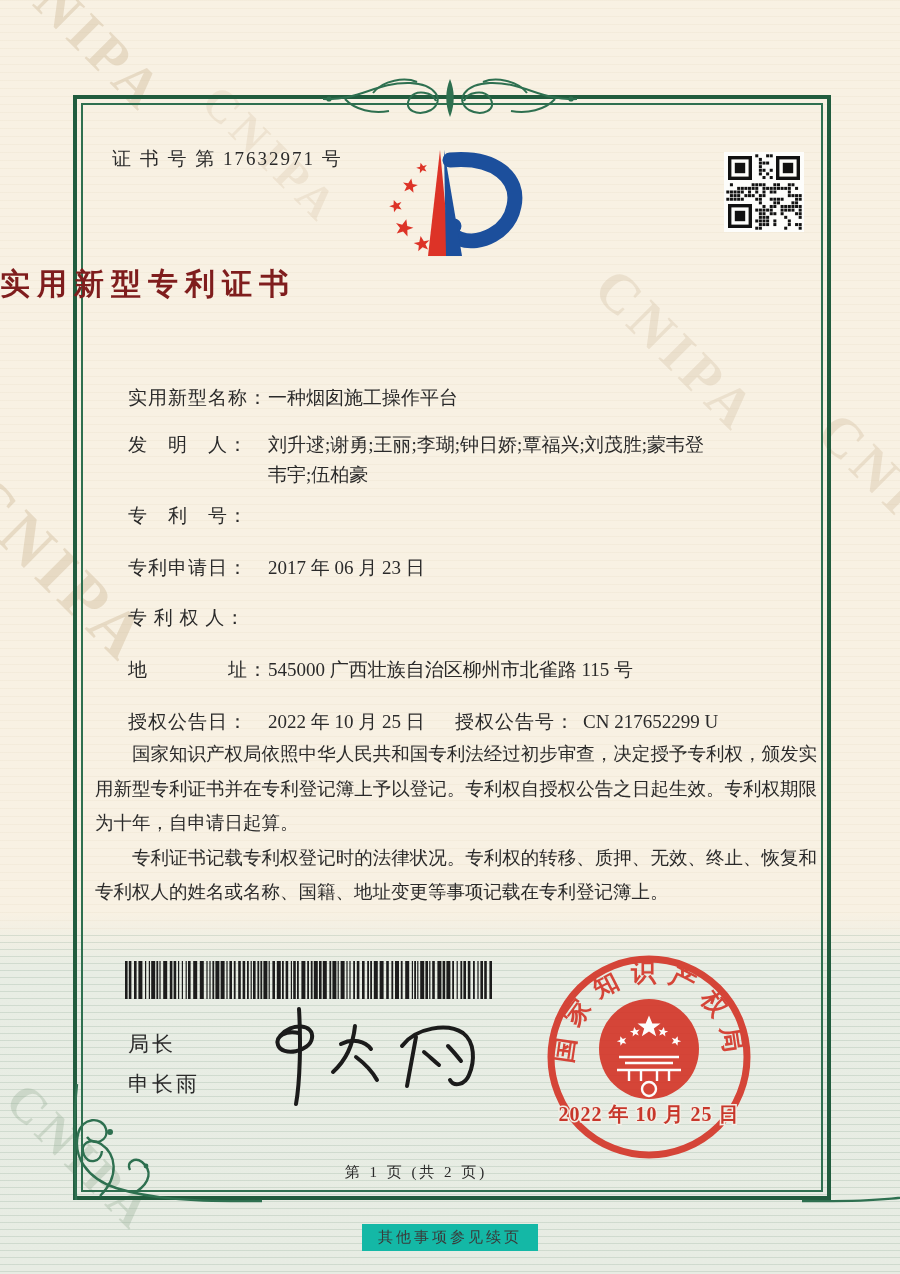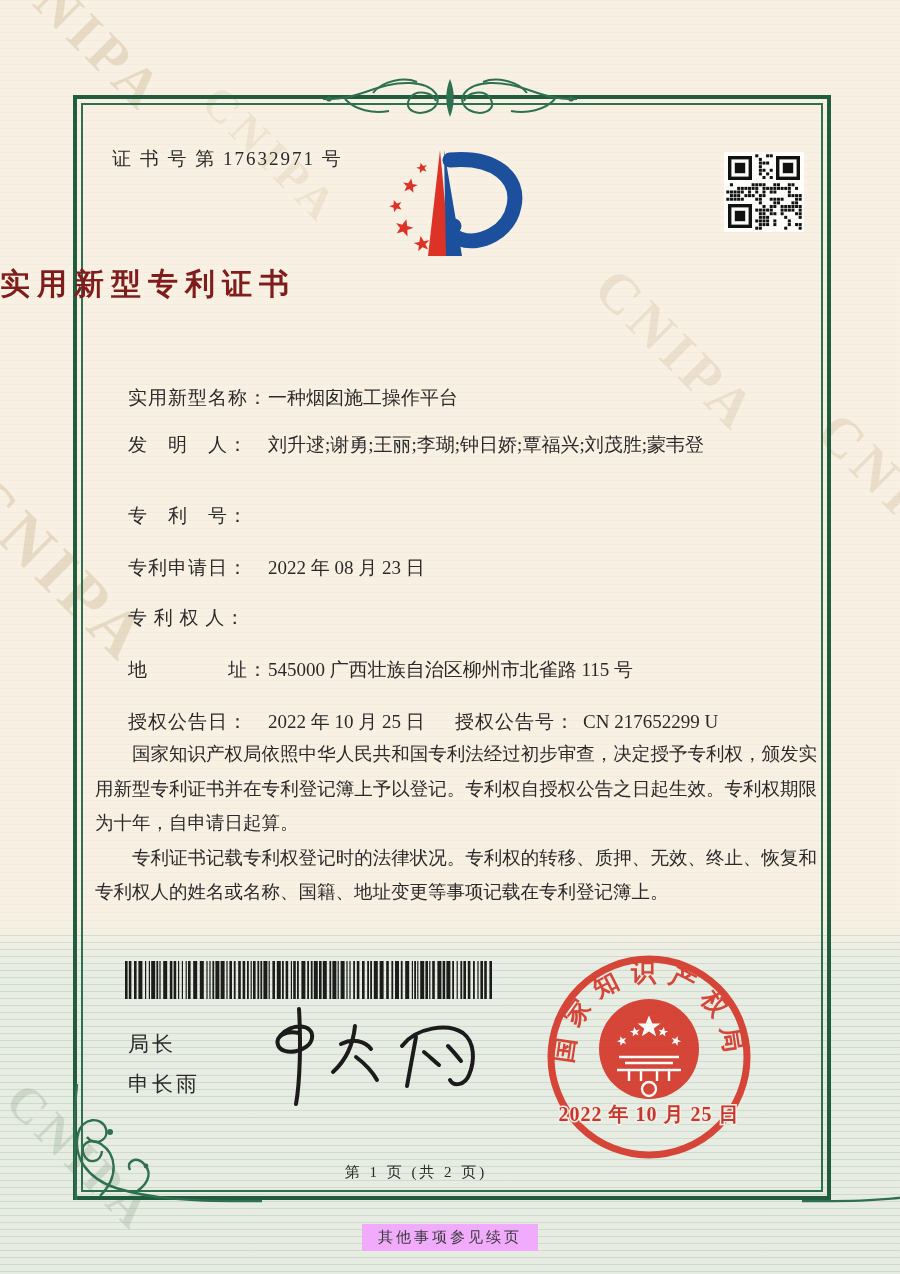--- a/index.html
+++ b/index.html
@@ -36,21 +36,21 @@
   .paras{position:absolute;left:95px;top:737px;width:722px;font-size:18.5px;
       line-height:34.5px;text-align:justify;}
   .paras p{margin:0;text-indent:2em;}
   .barcode{position:absolute;left:125px;top:961px;}
   .officer{position:absolute;left:128px;font-size:21px;letter-spacing:3px;}
   .sig{position:absolute;left:252px;top:1002px;}
   .seal{position:absolute;left:543px;top:951px;}
   .pagenum{position:absolute;left:0;top:1163px;width:832px;text-align:center;
       font-size:15px;letter-spacing:3px;}
   .contnote{position:absolute;left:0;top:1224px;width:900px;text-align:center;}
-  .contnote span{display:inline-block;background:#f0abfc;padding:4px 16px;
+  .contnote span{display:inline-block;background:#14b8a6;padding:4px 16px;
       font-size:15px;letter-spacing:3px;color:#3a3a3a;}
   .z-content{z-index:5;} .z-seal{z-index:8;}
 </style>
 </head>
 <body>
 
 <svg width="0" height="0" style="position:absolute">
     <defs>
   <path id="star5" d="M0,-10 L2.9,-3.1 10,-3.1 4.2,1.2 6.2,8.1 0,4 -6.2,8.1 -4.2,1.2 -10,-3.1 -2.9,-3.1 Z"></path>
 </defs>
@@ -262,28 +262,29 @@
 <div class="doc-title z-content" style="z-index:5">实用新型专利证书</div>
 
 <div class="frow" style="top:383px;z-index:5">
   <span class="flabel">实用新型名称：</span>
   <span class="fvalue">一种烟囱施工操作平台</span>
 </div>
 <div class="frow" style="top:430px;z-index:5">
   <span class="flabel">发　明　人：</span>
   <span class="fvalue">
     <span style="display:block">刘升逑;谢勇;王丽;李瑚;钟日娇;覃福兴;刘茂胜;蒙韦登</span>
+    <span style="display:block">韦宇;伍柏豪</span>
   </span>
 </div>
 <div class="frow" style="top:501px;z-index:5">
   <span class="flabel">专　利　号：</span>
 </div>
 <div class="frow" style="top:553px;z-index:5">
   <span class="flabel">专利申请日：</span>
-  <span class="fvalue">2022 年 08 月 23 日</span>
+  <span class="fvalue">2017 年 06 月 23 日</span>
 </div>
 <div class="frow" style="top:603px;z-index:5">
   <span class="flabel">专 利 权 人：</span>
 </div>
 <div class="frow" style="top:655px;z-index:5">
   <span class="flabel">地　　　　址：</span>
   <span class="fvalue">545000 广西壮族自治区柳州市北雀路 115 号</span>
 </div>
 <div class="frow" style="top:707px;z-index:5">
   <span class="flabel">授权公告日：</span>

